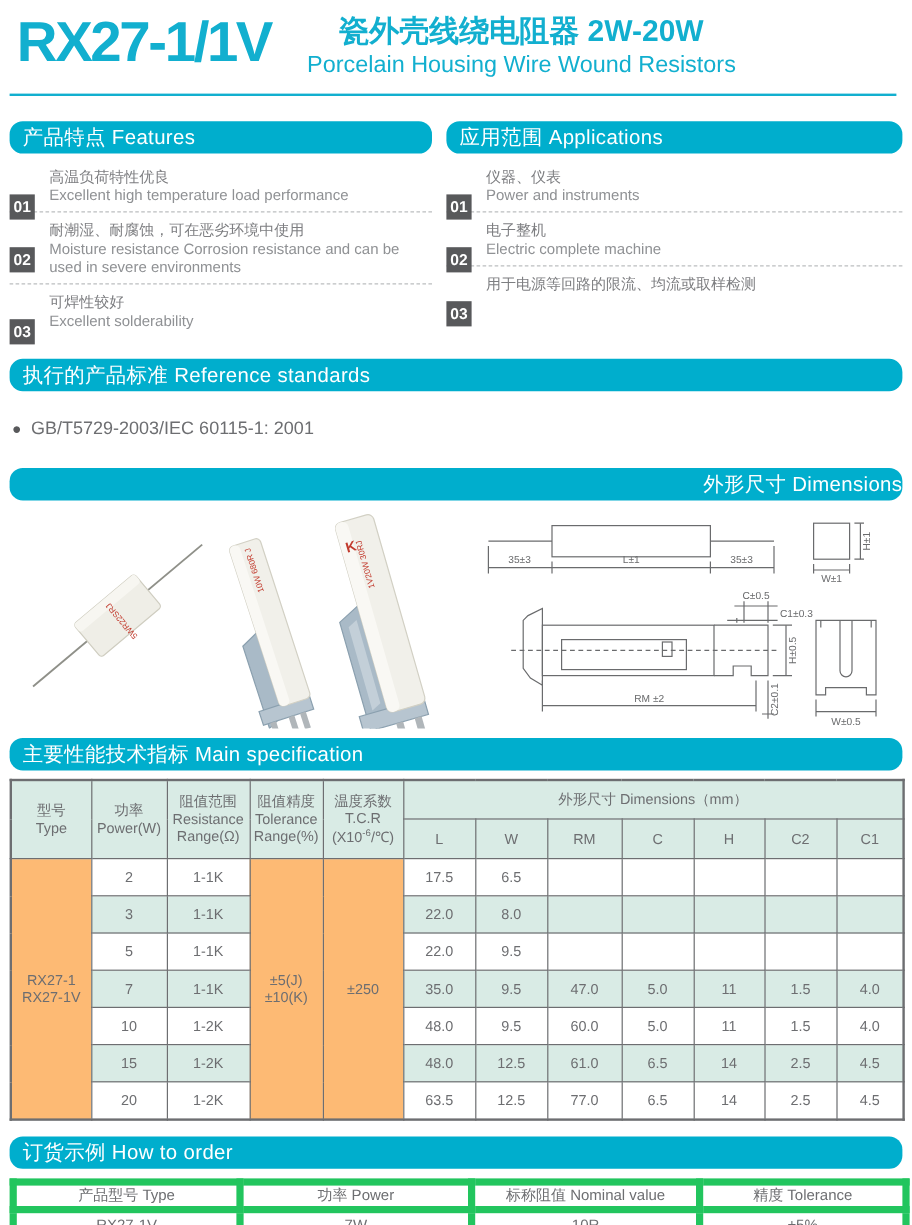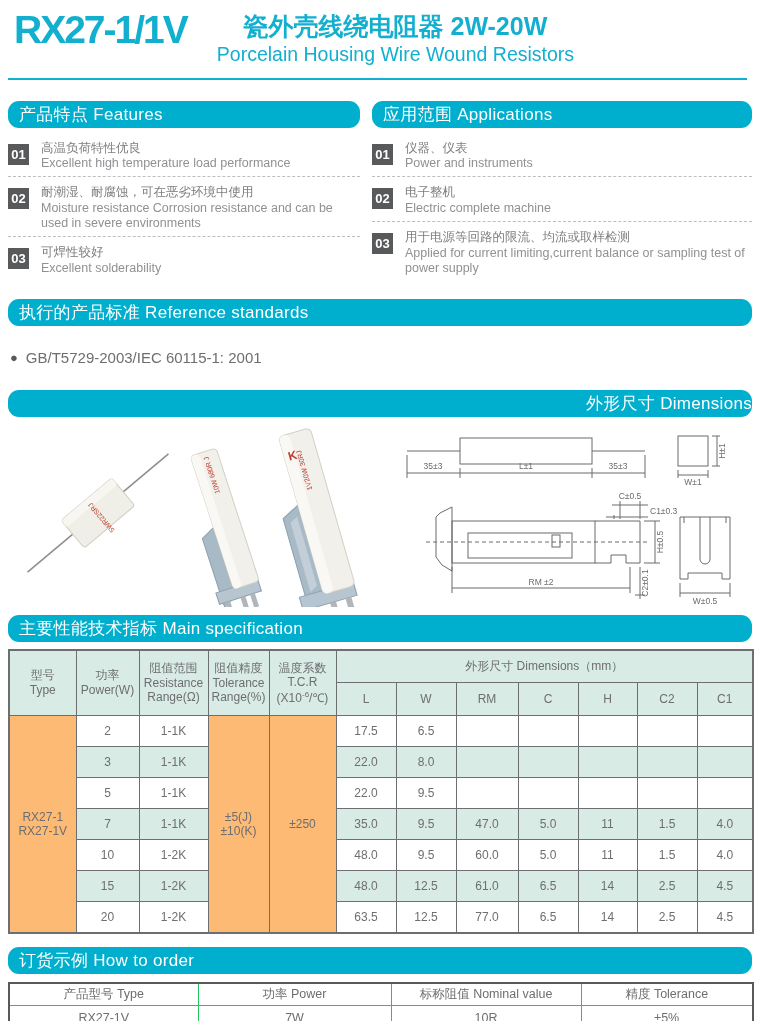--- a/index.html
+++ b/index.html
@@ -3,40 +3,40 @@
 <meta charset="utf-8">
 <style>
   * { margin:0; padding:0; box-sizing:border-box; }
   html,body { background:#e9e9e9; }
   .page {
     width:760px; height:1021px; margin:0 auto; background:#ffffff;
     font-family:"Liberation Sans", sans-serif; position:relative; overflow:hidden;
   }
   
   .hdr { display:flex; align-items:flex-start; padding:10px 8px 0 14px; }
-  .model { font-size:39px; font-weight:bold; color:#12afcf; line-height:1.05; letter-spacing:-2px; }
+  .model { font-size:47px; font-weight:bold; color:#12afcf; line-height:1.05; letter-spacing:-2px; }
   .subtitle { margin-left:30px; padding-top:2px;text-align:center; }
   .subtitle .zh { font-size:25px; font-weight:bold; color:#12afcf; line-height:1.15; }
   .subtitle .en { font-size:19.5px; color:#12afcf; margin-top:2px; }
   .hdr-rule { height:2px; background:#12afcf; margin:12px 13px 0 8px; }
 
   
   .bar {
     background:#00aecd; color:#ffffff; height:27px; line-height:27px;
     font-size:17px; padding-left:11px; letter-spacing:0.3px;border-radius:11px;
   }
 
   
   .twocol { display:flex; margin:21px 8px 0 8px; }
   .col-feat { width:352px; }
   .col-app  { width:380px; margin-left:12px; }
   .items { margin-top:13px; }
   .item { position:relative; padding-left:33px; }
   .badge {
-    position:absolute; left:0; top:3px; width:21px; height:21px;
+    position:absolute; left:0; top:21px; width:21px; height:21px;
     background:#58595b; color:#fff; font-size:13px; font-weight:bold;
     text-align:center; line-height:21px;
   }
   .item .zh { font-size:12.5px; color:#7d7e81; line-height:1.25; }
   .item .en { font-size:12.5px; color:#8f9194; line-height:1.2; }
   .dash-div { border-bottom:1px dashed #bcbec0; margin:5px 0 8px 0; }
 
   
   .std-bar { margin:23px 8px 0 8px; }
   .std-line { margin:23px 0 0 10px; font-size:15px; color:#6d6e71; display:flex; align-items:center; }
@@ -59,21 +59,21 @@
   table.spec tr.alt td { background:#d9ebe5; }
   table.spec td.wspan { background:#fdba74; }
   table.spec sup { font-size:8px; }
 
   
   .order-bar { margin:13px 8px 0 8px; }
   table.order {
     margin:8px 8px 0 8px; width:744px; border-collapse:collapse;
     font-size:12.5px; color:#6d6e71; table-layout:fixed;
   }
-  table.order, table.order th, table.order td { border:1px solid #22c55e; }
+  table.order, table.order th, table.order td { border:6px solid #22c55e; }
   table.order { border:2px solid #58595b; }
   table.order th { font-weight:normal; height:23px; background:#ffffff; }
   table.order td { height:26px; text-align:center; background:#ffffff; }
 
   svg text { font-family:"Liberation Sans", sans-serif; }
 </style>
 </head>
 <body>
 
 <div class="page">
@@ -123,21 +123,20 @@
         <div class="dash-div"></div>
         <div class="item">
           <span class="badge">02</span>
           <div class="zh">电子整机</div>
           <div class="en">Electric complete machine</div>
         </div>
         <div class="dash-div"></div>
         <div class="item">
           <span class="badge">03</span>
           <div class="zh">用于电源等回路的限流、均流或取样检测</div>
-          <div class="en">Applied for current limiting,current balance or sampling test of power supply</div>
         </div>
       </div>
     </div>
   </div>
 
   <div class="bar std-bar">执行的产品标准 Reference standards</div>
   <div class="std-line">
     <span class="dot">●</span>
     <span>GB/T5729-2003/IEC 60115-1: 2001</span>
   </div>

